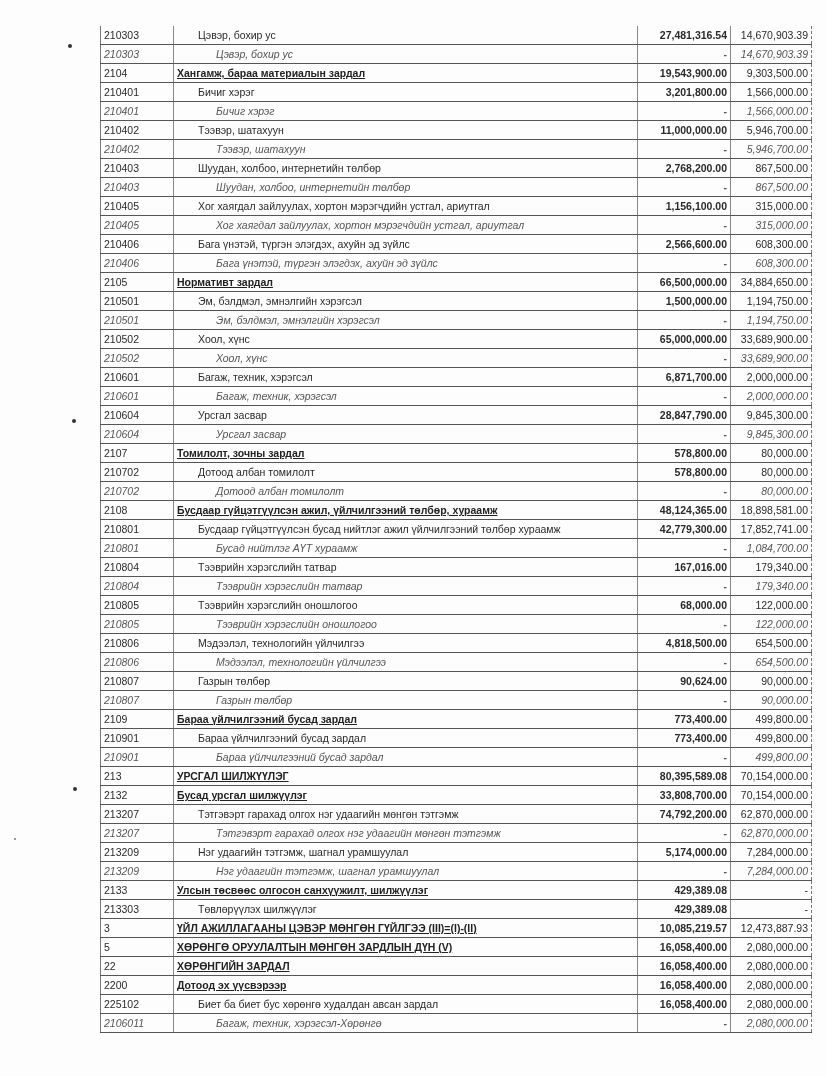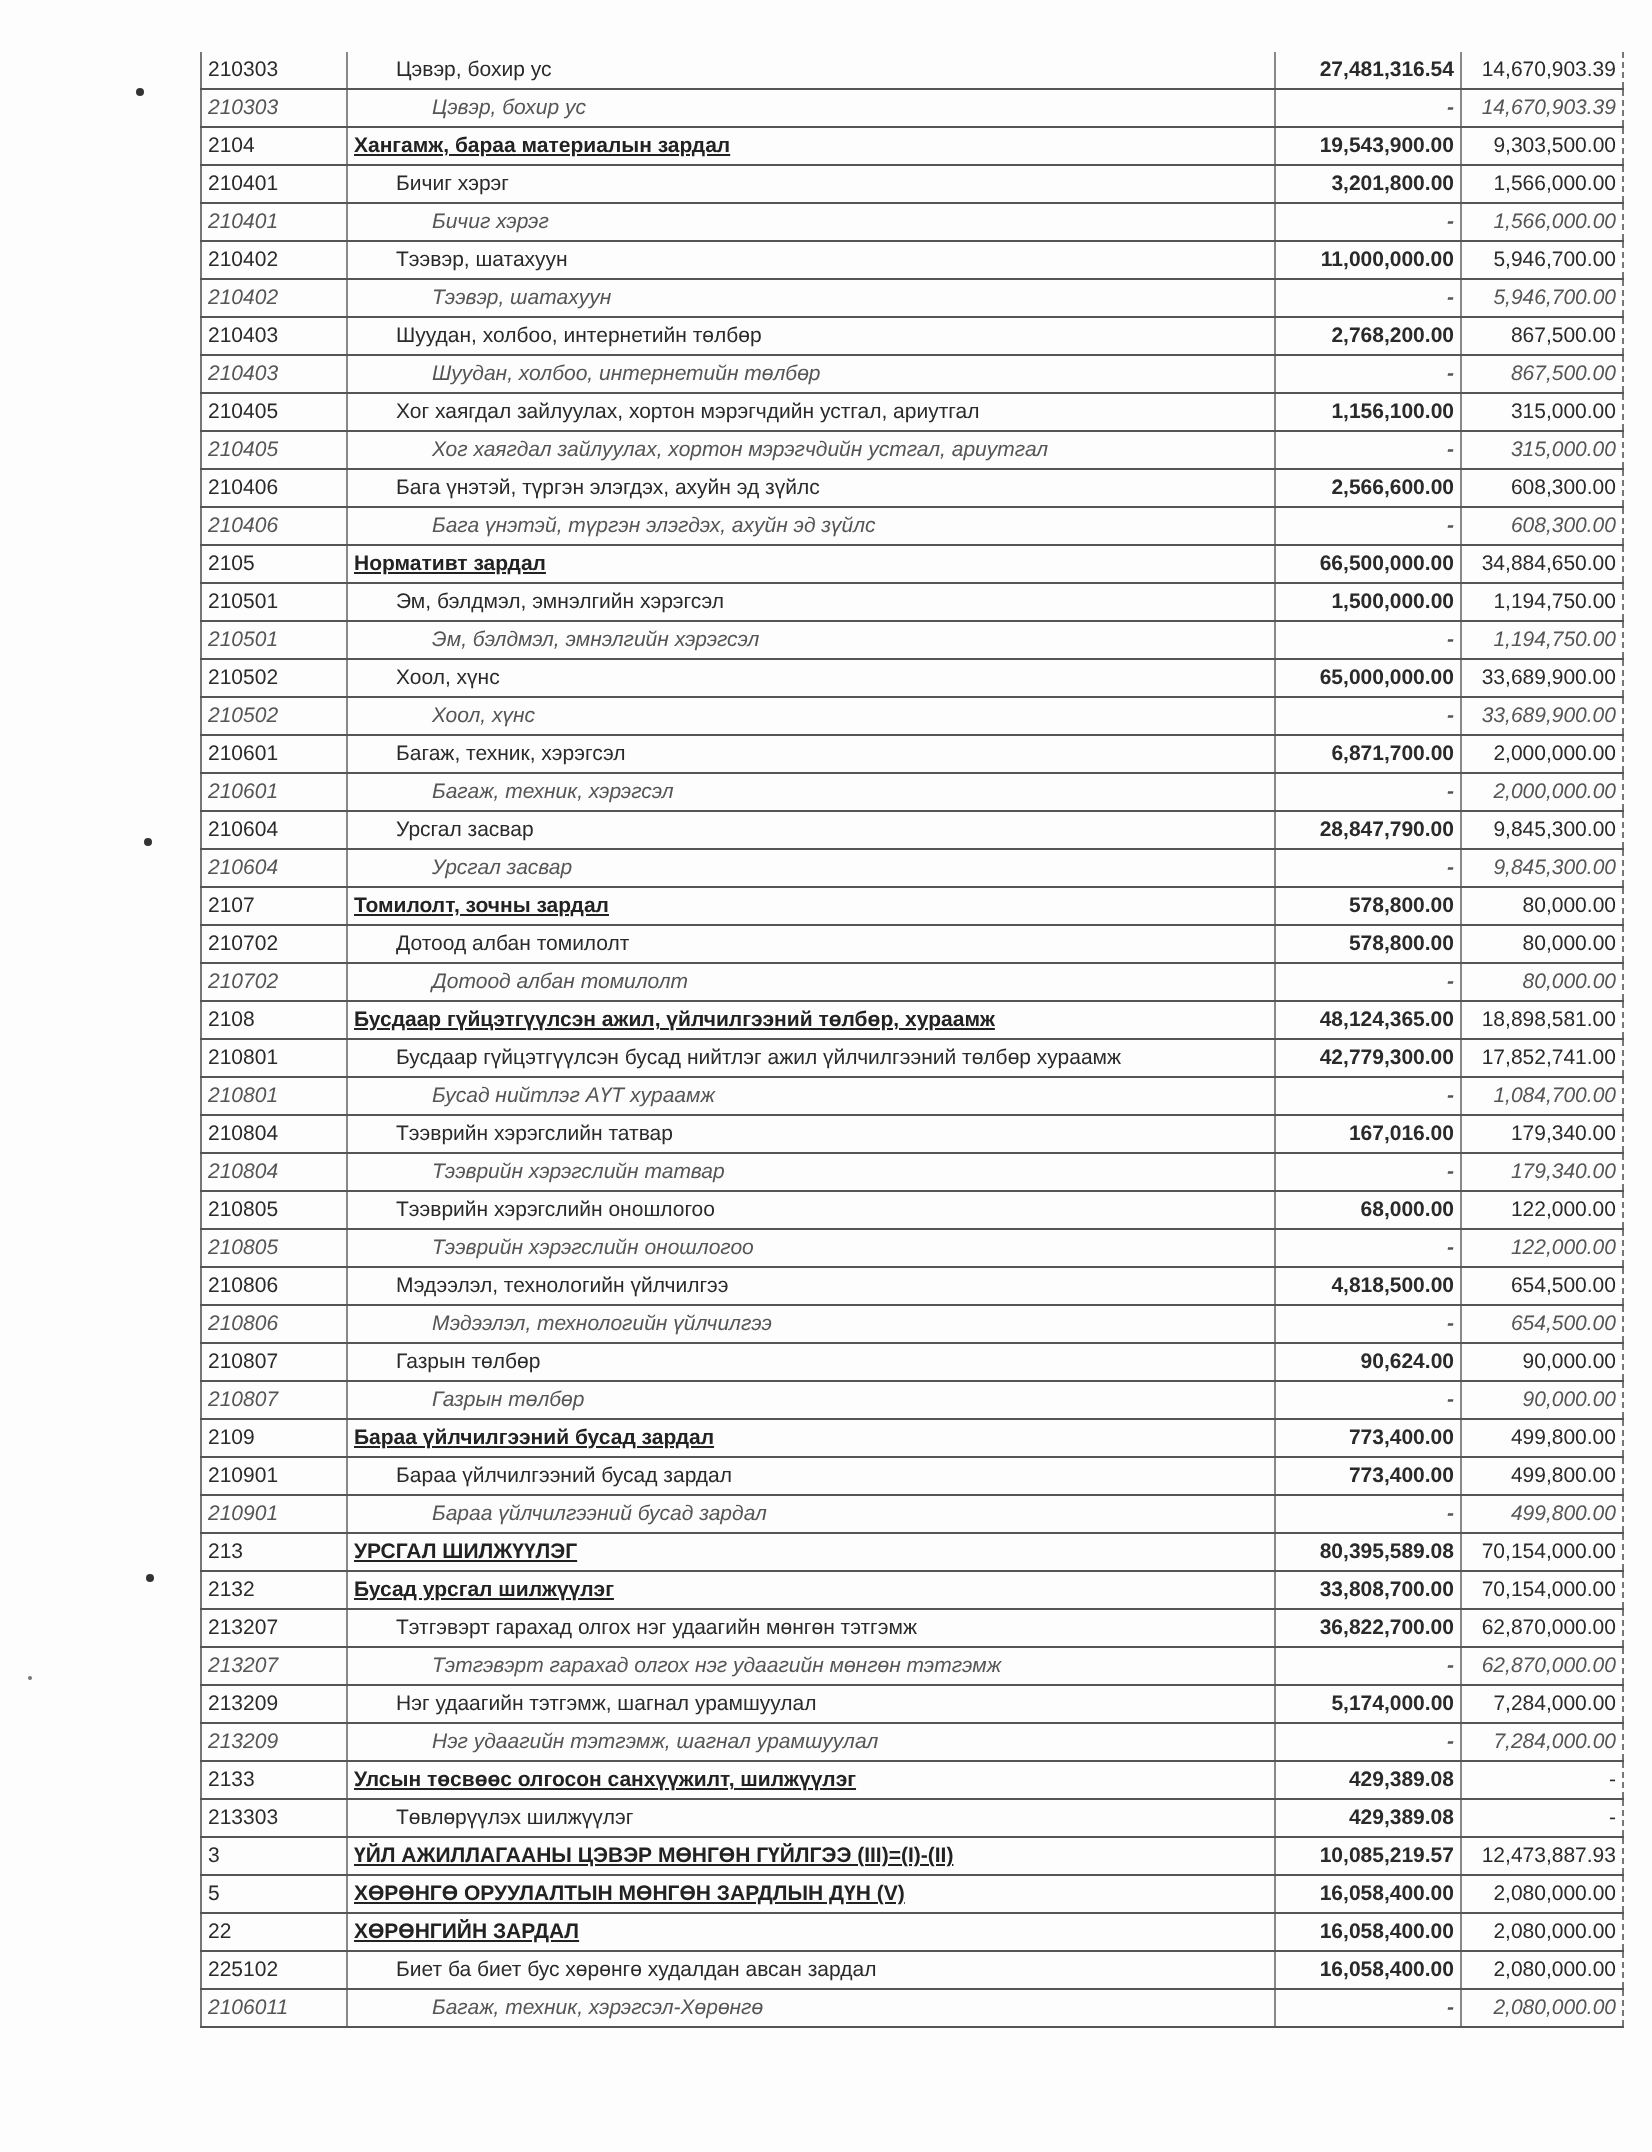--- a/index.html
+++ b/index.html
@@ -276,21 +276,21 @@
   </tr>
       <tr class="lvl-head">
     <td class="c-code">2132</td>
     <td class="c-name">Бусад урсгал шилжүүлэг</td>
     <td class="c-v1">33,808,700.00</td>
     <td class="c-v2">70,154,000.00</td>
   </tr>
       <tr class="lvl-sub">
     <td class="c-code">213207</td>
     <td class="c-name">Тэтгэвэрт гарахад олгох нэг удаагийн мөнгөн тэтгэмж</td>
-    <td class="c-v1">36,822,700.00</td>
+    <td class="c-v1">74,792,200.00</td>
     <td class="c-v2">62,870,000.00</td>
   </tr>
       <tr class="lvl-det">
     <td class="c-code">213207</td>
     <td class="c-name">Тэтгэвэрт гарахад олгох нэг удаагийн мөнгөн тэтгэмж</td>
     <td class="c-v1">-</td>
     <td class="c-v2">62,870,000.00</td>
   </tr>
       <tr class="lvl-sub">
     <td class="c-code">213209</td>
@@ -327,20 +327,26 @@
     <td class="c-name">ХӨРӨНГӨ ОРУУЛАЛТЫН МӨНГӨН ЗАРДЛЫН ДҮН (V)</td>
     <td class="c-v1">16,058,400.00</td>
     <td class="c-v2">2,080,000.00</td>
   </tr>
       <tr class="lvl-head">
     <td class="c-code">22</td>
     <td class="c-name">ХӨРӨНГИЙН ЗАРДАЛ</td>
     <td class="c-v1">16,058,400.00</td>
     <td class="c-v2">2,080,000.00</td>
   </tr>
+      <tr class="lvl-head">
+    <td class="c-code">2200</td>
+    <td class="c-name">Дотоод эх үүсвэрээр</td>
+    <td class="c-v1">16,058,400.00</td>
+    <td class="c-v2">2,080,000.00</td>
+  </tr>
       <tr class="lvl-sub">
     <td class="c-code">225102</td>
     <td class="c-name">Биет ба биет бус хөрөнгө худалдан авсан зардал</td>
     <td class="c-v1">16,058,400.00</td>
     <td class="c-v2">2,080,000.00</td>
   </tr>
       <tr class="lvl-det">
     <td class="c-code">2106011</td>
     <td class="c-name">Багаж, техник, хэрэгсэл-Хөрөнгө</td>
     <td class="c-v1">-</td>

